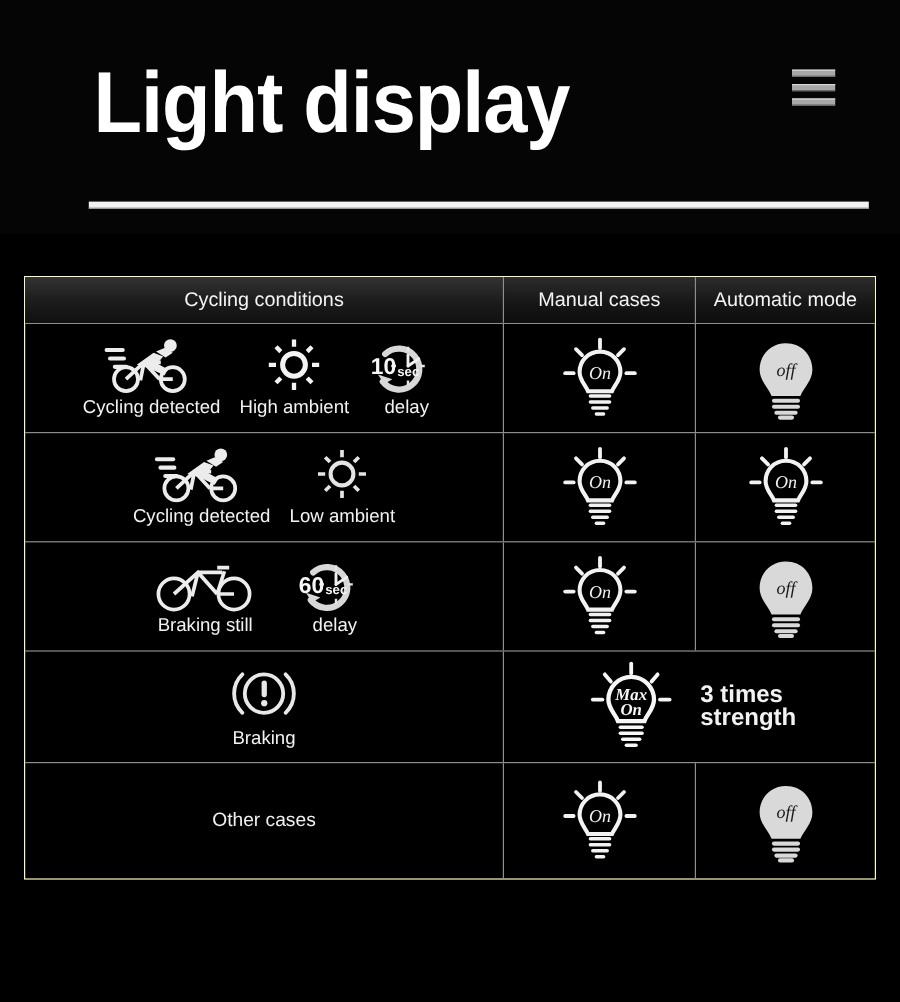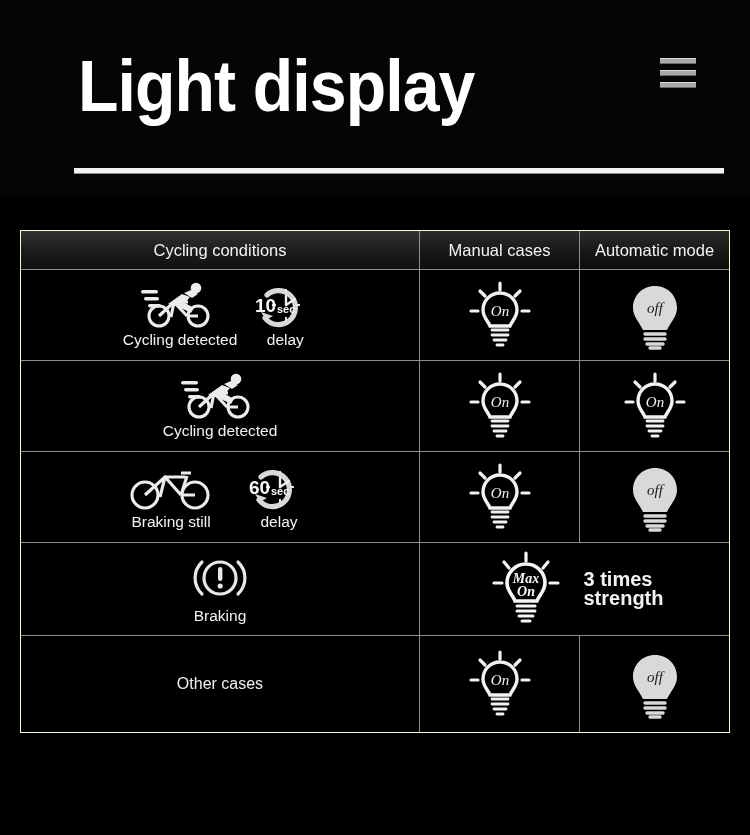--- a/index.html
+++ b/index.html
@@ -210,20 +210,38 @@
               <g fill="none" stroke="#ececec" stroke-width="3.1">
                 <circle cx="18" cy="34" r="10"></circle>
                 <circle cx="57" cy="34" r="10"></circle>
                 <path d="M18 34 L33 20 L46 34 M33 20 L47 20 M33 20 L30 35 M46 34 L57 34"></path>
               </g>
             </svg>
           </div>
           <div class="cond-label">Cycling detected</div>
         </div>
 
+        <div class="cond-item">
+          <div class="icon-box">
+            <svg width="50" height="46" viewBox="0 0 50 46">
+              <circle cx="25" cy="22" r="9.5" fill="none" stroke="#f3f3f3" stroke-width="4.2"></circle>
+              <g stroke="#f3f3f3" stroke-width="3.6" stroke-linecap="butt">
+                <line x1="25" y1="1" x2="25" y2="7"></line>
+                <line x1="25" y1="37" x2="25" y2="43"></line>
+                <line x1="4" y1="22" x2="10" y2="22"></line>
+                <line x1="40" y1="22" x2="46" y2="22"></line>
+                <line x1="10" y1="7" x2="14" y2="11"></line>
+                <line x1="36" y1="33" x2="40" y2="37"></line>
+                <line x1="40" y1="7" x2="36" y2="11"></line>
+                <line x1="14" y1="33" x2="10" y2="37"></line>
+              </g>
+            </svg>
+          </div>
+          <div class="cond-label">High ambient</div>
+        </div>
 
         <div class="cond-item">
           <div class="icon-box">
             <svg width="64" height="46" viewBox="0 0 64 46">
               <path d="M12 36 A17 17 0 1 0 14 13" fill="none" stroke="#d8d8d8" stroke-width="5.2" stroke-linecap="round"></path>
               <path d="M8 30 L13 38 L20 34 Z" fill="#d8d8d8"></path>
               <g stroke="#e6e6e6" stroke-width="2">
                 <line x1="33" y1="7" x2="33" y2="11"></line>
                 <line x1="33" y1="35" x2="33" y2="39"></line>
                 <line x1="19" y1="23" x2="23" y2="23"></line>
@@ -299,20 +317,38 @@
               <g fill="none" stroke="#ececec" stroke-width="3.1">
                 <circle cx="18" cy="34" r="10"></circle>
                 <circle cx="57" cy="34" r="10"></circle>
                 <path d="M18 34 L33 20 L46 34 M33 20 L47 20 M33 20 L30 35 M46 34 L57 34"></path>
               </g>
             </svg>
           </div>
           <div class="cond-label">Cycling detected</div>
         </div>
 
+        <div class="cond-item">
+          <div class="icon-box">
+            <svg width="50" height="46" viewBox="0 0 50 46">
+              <circle cx="25" cy="22" r="9.5" fill="none" stroke="#e4e4e4" stroke-width="3.4"></circle>
+              <g stroke="#e4e4e4" stroke-width="3.1" stroke-linecap="butt">
+                <line x1="25" y1="2" x2="25" y2="8"></line>
+                <line x1="25" y1="36" x2="25" y2="42"></line>
+                <line x1="5" y1="22" x2="11" y2="22"></line>
+                <line x1="39" y1="22" x2="45" y2="22"></line>
+                <line x1="11" y1="8" x2="15" y2="12"></line>
+                <line x1="35" y1="32" x2="39" y2="36"></line>
+                <line x1="39" y1="8" x2="35" y2="12"></line>
+                <line x1="15" y1="32" x2="11" y2="36"></line>
+              </g>
+            </svg>
+          </div>
+          <div class="cond-label">Low ambient</div>
+        </div>
 
       </div>
     </div>
 
     <div class="cell col-manual">
       <div class="icon-box">
         <svg width="74" height="74" viewBox="0 0 74 74">
           <g stroke="#f2f2f2" stroke-width="3.2" stroke-linecap="round">
             <line x1="37" y1="5" x2="37" y2="12"></line>
             <line x1="17" y1="13" x2="22" y2="18"></line>

